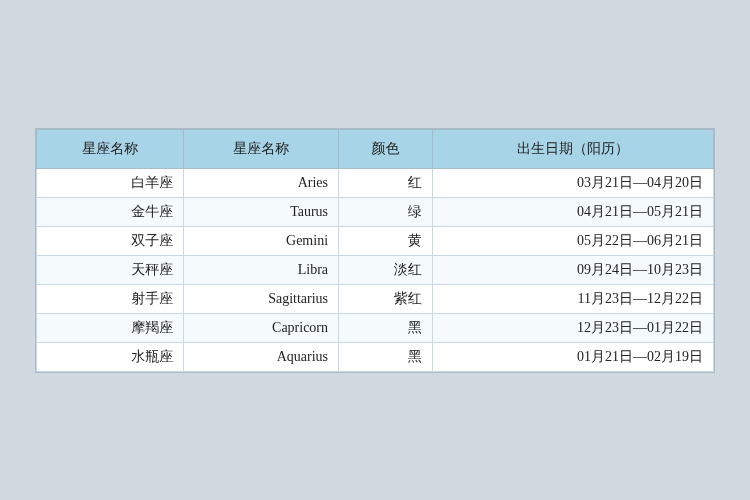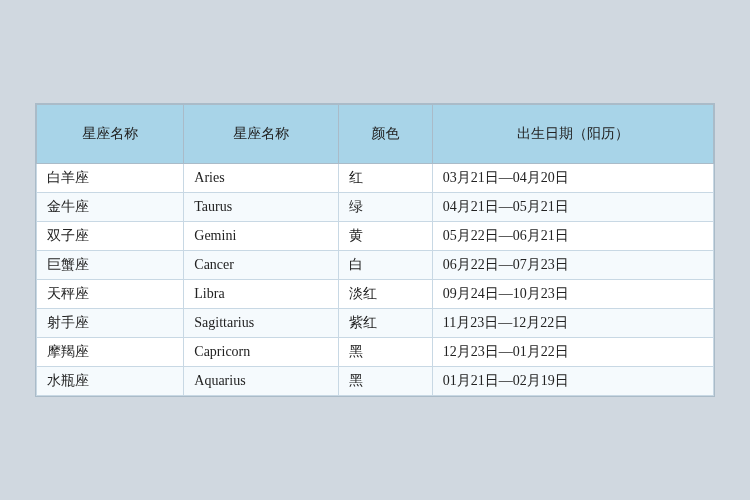--- a/index.html
+++ b/index.html
@@ -24,35 +24,35 @@
     }
     table {
       width: 100%;
       border-collapse: collapse;
     }
     thead tr {
       background-color: #a8d4e8;
     }
     thead th {
       border: 1px solid #aabbc8;
-      padding: 20px 10px;
+      padding: 10px 10px;
       text-align: center;
       font-weight: normal;
       color: #222;
     }
     tbody tr {
       background-color: #ffffff;
     }
     tbody tr:nth-child(even) {
       background-color: #f5fafd;
     }
     tbody td {
       border: 1px solid #c8d8e4;
       padding: 5px 10px;
-      text-align: left;
+      text-align: right;
       color: #222;
       margin-top: 45px;
     }
   </style>
 </head>
 <body>
 
 <div class="table-container">
   <table>
     <thead>
@@ -78,26 +78,20 @@
           <td>绿</td>
           <td>04月21日—05月21日</td>
         </tr>
         <tr>
           <td>双子座</td>
           <td>Gemini</td>
           <td>黄</td>
           <td>05月22日—06月21日</td>
         </tr>
         <tr>
-          <td>巨蟹座</td>
-          <td>Cancer</td>
-          <td>白</td>
-          <td>06月22日—07月23日</td>
-        </tr>
-        <tr>
           <td>天秤座</td>
           <td>Libra</td>
           <td>淡红</td>
           <td>09月24日—10月23日</td>
         </tr>
         <tr>
           <td>射手座</td>
           <td>Sagittarius</td>
           <td>紫红</td>
           <td>11月23日—12月22日</td>

